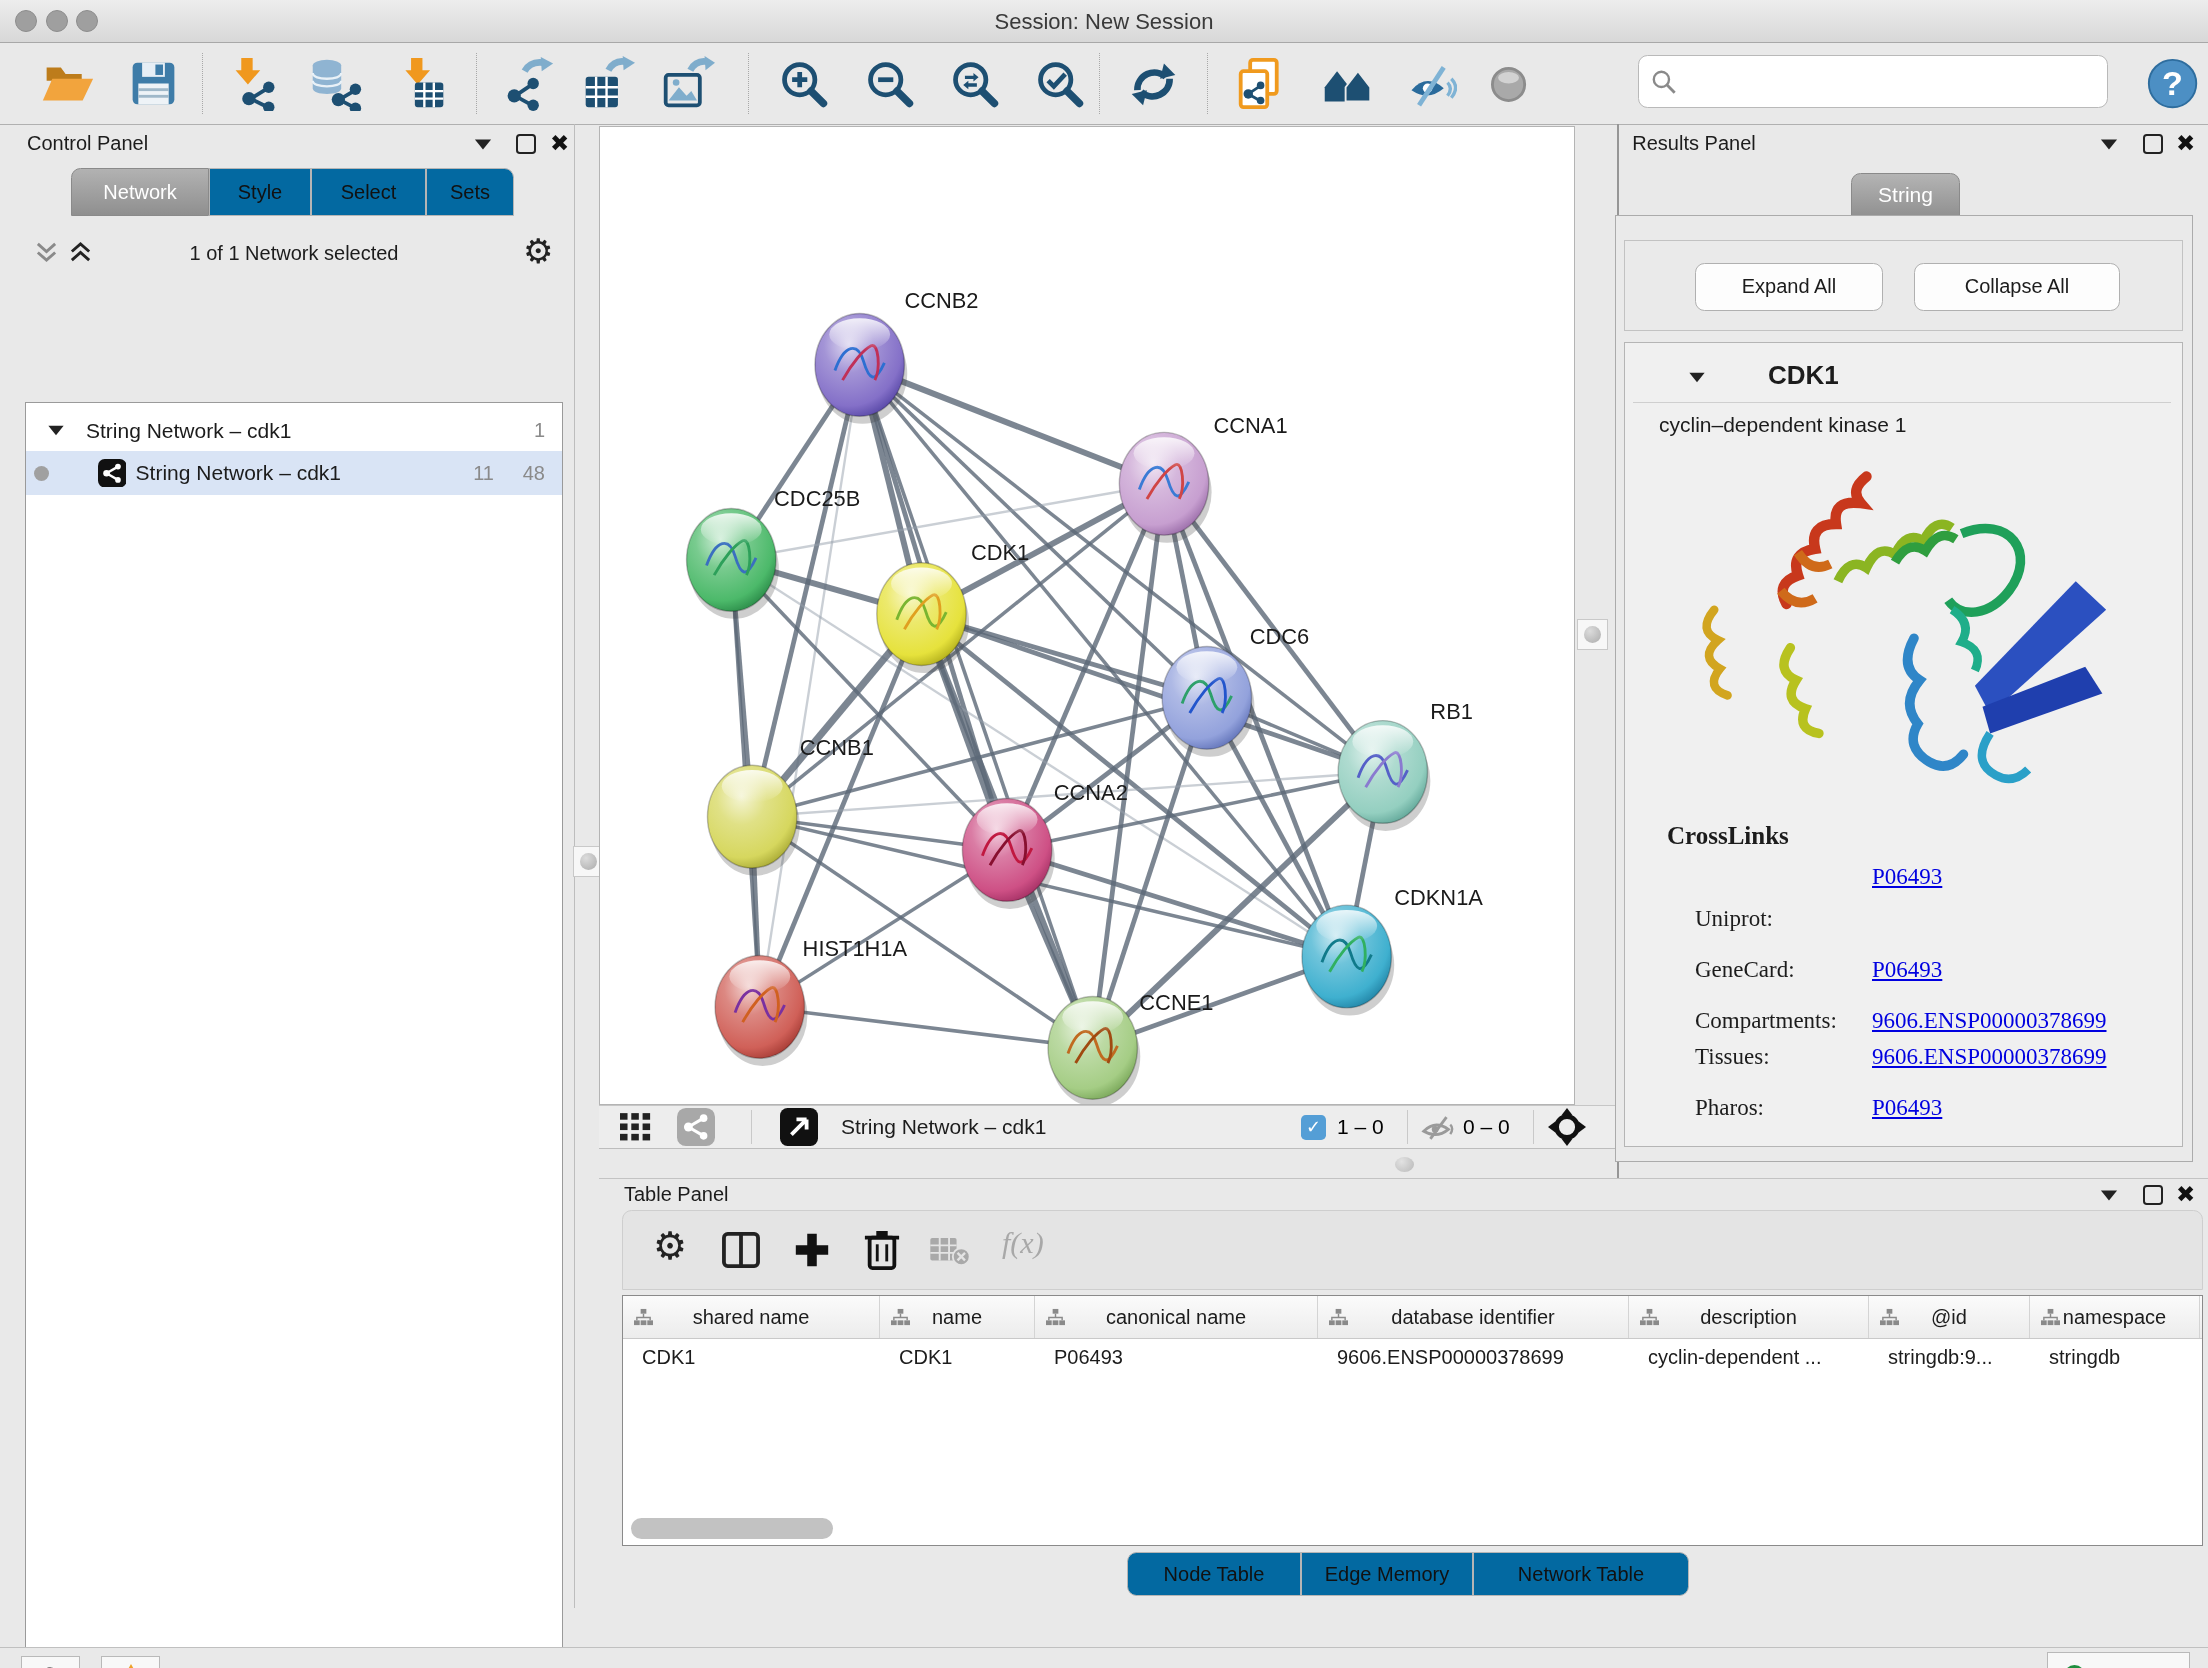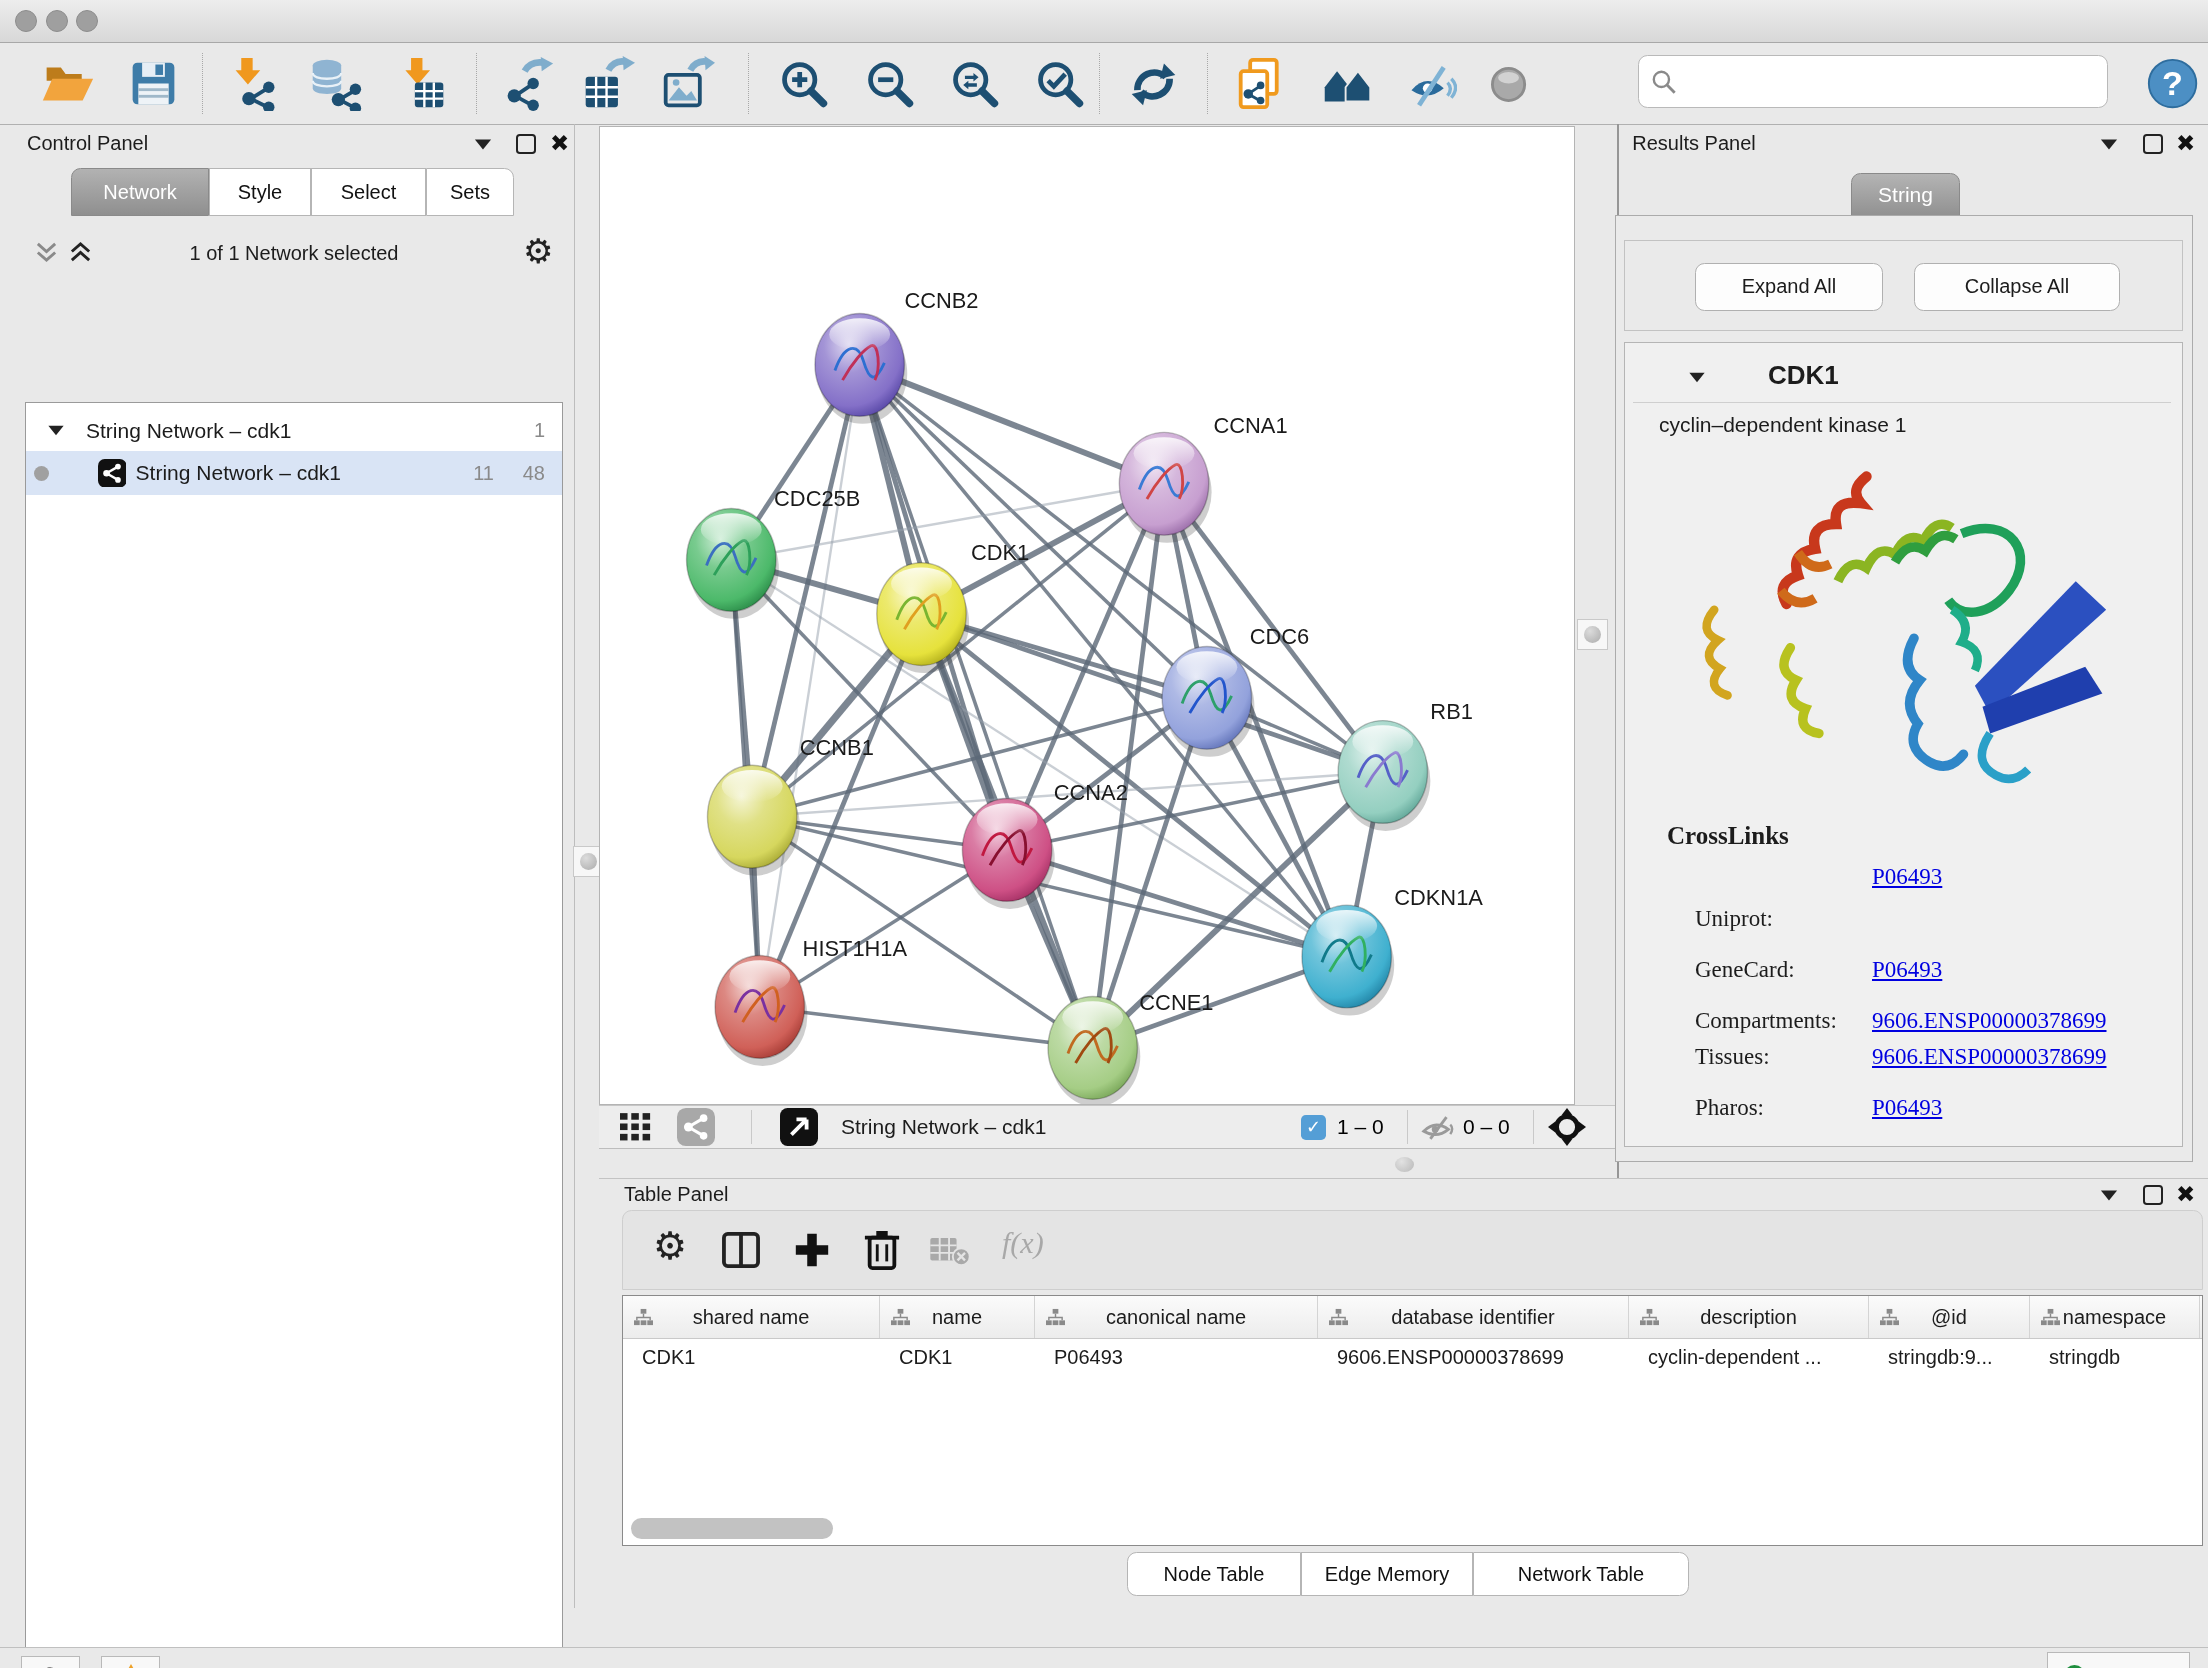--- a/index.html
+++ b/index.html
@@ -17,21 +17,21 @@
   .tbsep{position:absolute;top:9.5px;width:0;height:61px;border-left:1.9px dotted #a8a8a8;}
   #search-box{left:1638px;top:12.4px;width:468px;height:51px;background:#fff;border:1.9px solid #b9b9b9;
               border-radius:9.5px;display:flex;align-items:center;}
   #search-box input{border:none;outline:none;font-size:20px;flex:1;background:transparent;margin-left:5.7px;}
   
   .panel-title{font-size:20px;color:#1c1c1c;text-align:right;}
   .tri-down{width:0;height:0;border-left:9.5px solid transparent;border-right:9.5px solid transparent;
             border-top:11.4px solid #222;display:inline-block;}
   .minbox{width:16px;height:16px;border:2.9px solid #222;border-radius:3.8px;display:inline-block;}
   .xglyph{font-family:"DejaVu Sans",sans-serif;font-size:23px;font-weight:bold;color:#111;line-height:1;}
-  .tab{position:absolute;box-sizing:border-box;border:1px solid #b5b5b5;background:#ffffff;color:#111;
+  .tab{position:absolute;box-sizing:border-box;border:1px solid #b5b5b5;background:#0369a1;color:#111;
        font-size:20px;text-align:center;line-height:46px;height:48px;}
   .tab.sel{background:linear-gradient(#b2b2b2,#8f8f8f);color:#fff;border-color:#8a8a8a;}
   
   #ctl-tree{left:25px;top:278px;width:538px;height:1297px;background:#fff;border:1.9px solid #9a9a9a;box-sizing:border-box;}
   .tree-row{position:absolute;left:0;width:100%;height:44px;display:flex;align-items:center;}
   .count{color:#8a8a8a;font-size:20px;}
   
   #net-canvas{left:599px;top:126px;width:976px;height:979px;background:#fff;border:1px solid #b4b4b4;box-sizing:border-box;}
   #net-status{left:599px;top:1105px;width:1018px;height:42px;background:#ededed;
               border-top:1px solid #c6c6c6;border-bottom:1px solid #bdbdbd;}
@@ -72,20 +72,21 @@
   .fx{font-family:"Liberation Serif",serif;font-style:italic;color:#a8a8a8;font-size:30px;}
   .gear-glyph{font-family:"DejaVu Sans",sans-serif;color:#222;}
 </style>
 </head>
 <body>
 
 <div id="titlebar" class="abs">
   <span class="traffic abs" style="left:15px"></span>
   <span class="traffic abs" style="left:46px"></span>
   <span class="traffic abs" style="left:76px"></span>
+  <div id="win-title" class="abs">Session: New Session</div>
 </div>
 
 <div id="toolbar" class="abs">
   <svg class="tbi" style="left:40px" viewBox="0 0 58 58">
     <path d="M7 12 h15 l5 7 h17 v7 H7z" fill="#bd7c1b"></path>
       <path d="M3 47 L13 24 h43 L45 47 Z" fill="#f2a43d"></path>
   </svg>
   <svg class="tbi" style="left:126px" viewBox="0 0 58 58">
     <rect x="7" y="7" width="44" height="44" rx="5" fill="#3e7ca8"></rect>
       <rect x="17" y="7" width="24" height="15" fill="#e6eef5"></rect>

